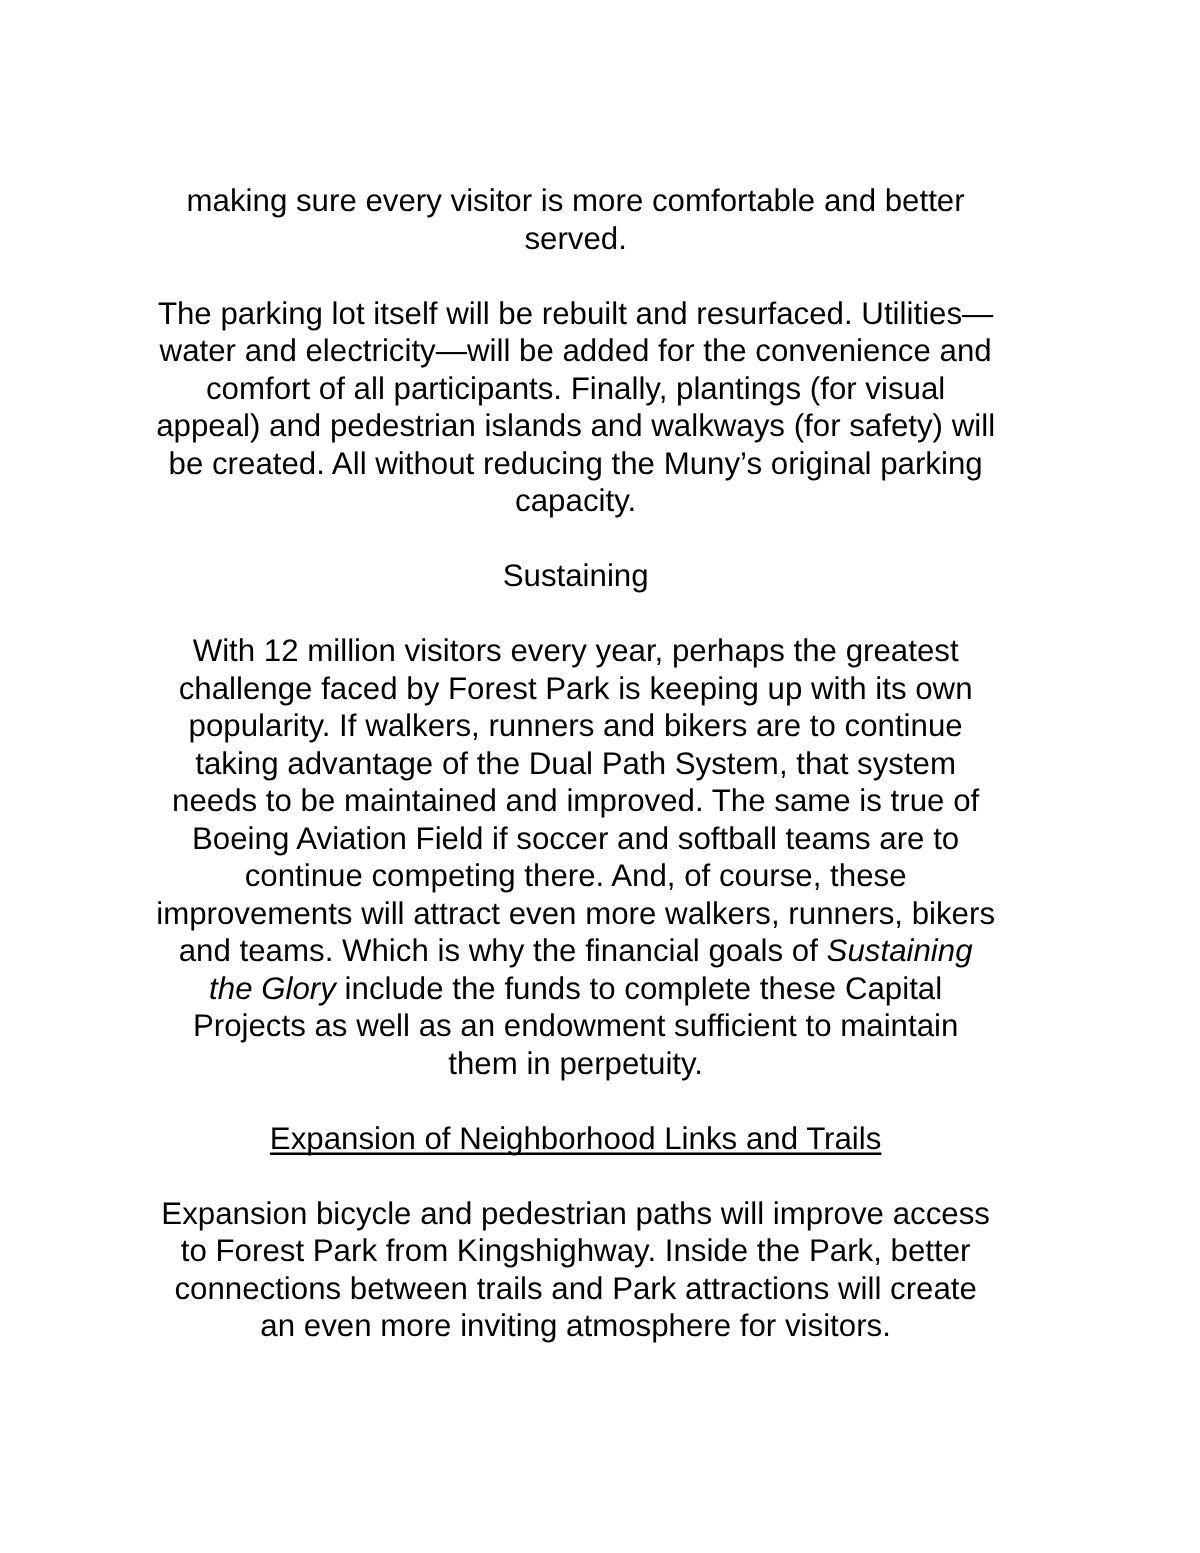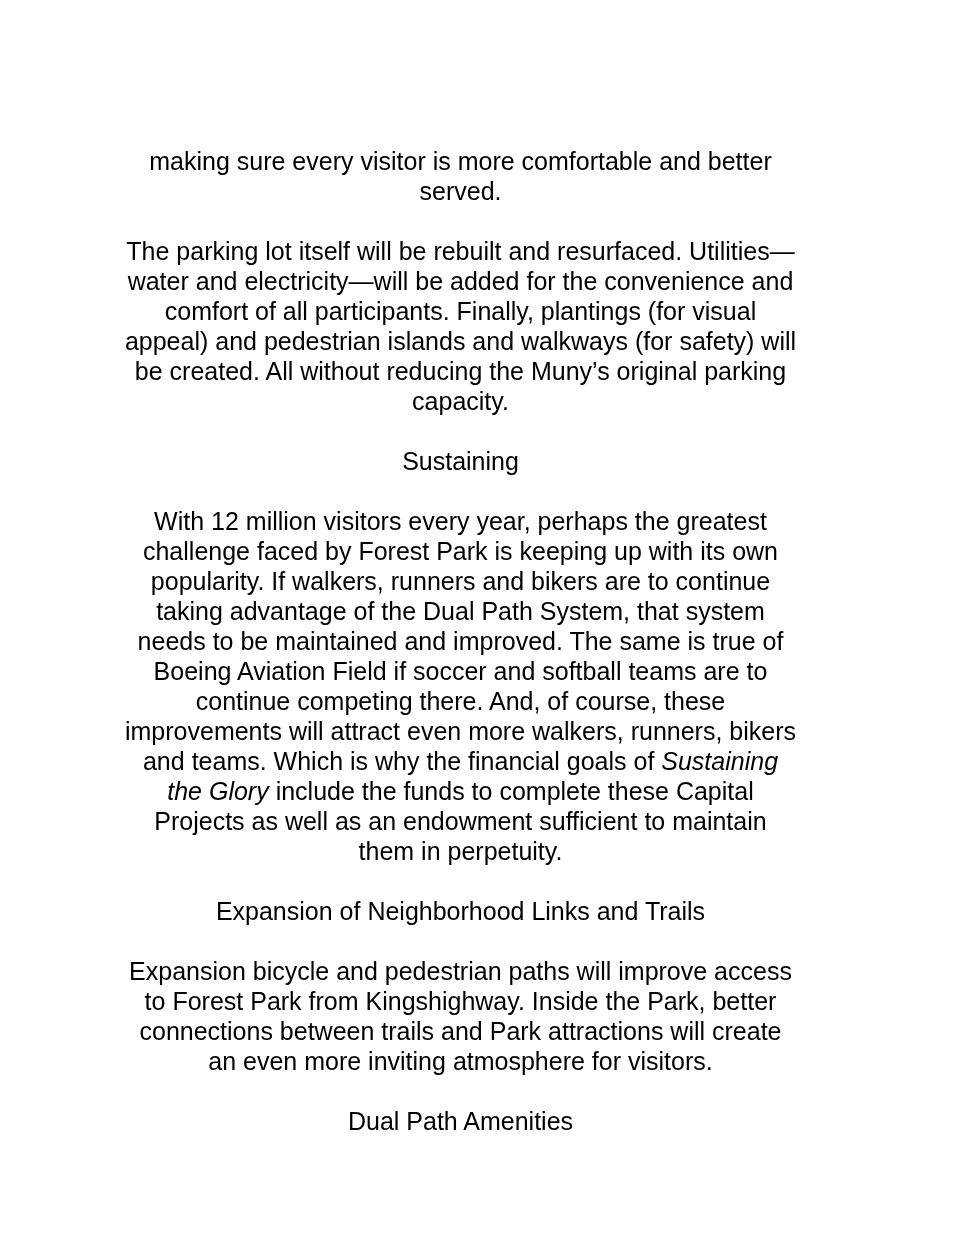--- a/index.html
+++ b/index.html
@@ -31,20 +31,21 @@
     margin: 0 0 30px 0;
     padding: 0;
     font-size: 25px;
     line-height: 30px;
     font-weight: 400;
   }
   .heading-bold {
     font-weight: 700;
   }
   .heading-underlined {
+    text-decoration: underline;
     text-decoration-thickness: 2px;
     text-underline-offset: 3px;
     text-decoration-skip-ink: none;
   }
   .run-italic {
     font-style: italic;
   }
 </style>
 </head>
 <body>
@@ -56,15 +57,14 @@
   <p>The parking lot itself will be rebuilt and resurfaced. Utilities—water and electricity—will be added for the convenience and comfort of all participants. Finally, plantings (for visual appeal) and pedestrian islands and walkways (for safety) will be created. All without reducing the Muny’s original parking capacity.</p>
 
   <h2 class="heading-bold">Sustaining</h2>
 
   <p><span>With 12 million visitors every year, perhaps the greatest challenge faced by Forest Park is keeping up with its own popularity. If walkers, runners and bikers are to continue taking advantage of the Dual Path System, that system needs to be maintained and improved. The same is true of Boeing Aviation Field if soccer and softball teams are to continue competing there. And, of course, these improvements will attract even more walkers, runners, bikers and teams. Which is why the financial goals of </span><span class="run-italic">Sustaining the Glory</span><span> include the funds to complete these Capital Projects as well as an endowment sufficient to maintain them in perpetuity.</span></p>
 
   <h3 class="heading-underlined">Expansion of Neighborhood Links and Trails</h3>
 
   <p>Expansion bicycle and pedestrian paths will improve access to Forest Park from Kingshighway. Inside the Park, better connections between trails and Park attractions will create an even more inviting atmosphere for visitors.</p>
 
-  <h3 class="heading-underlined">Dual Path Amenities</h3>
 
 </div>
 
 </body></html>

